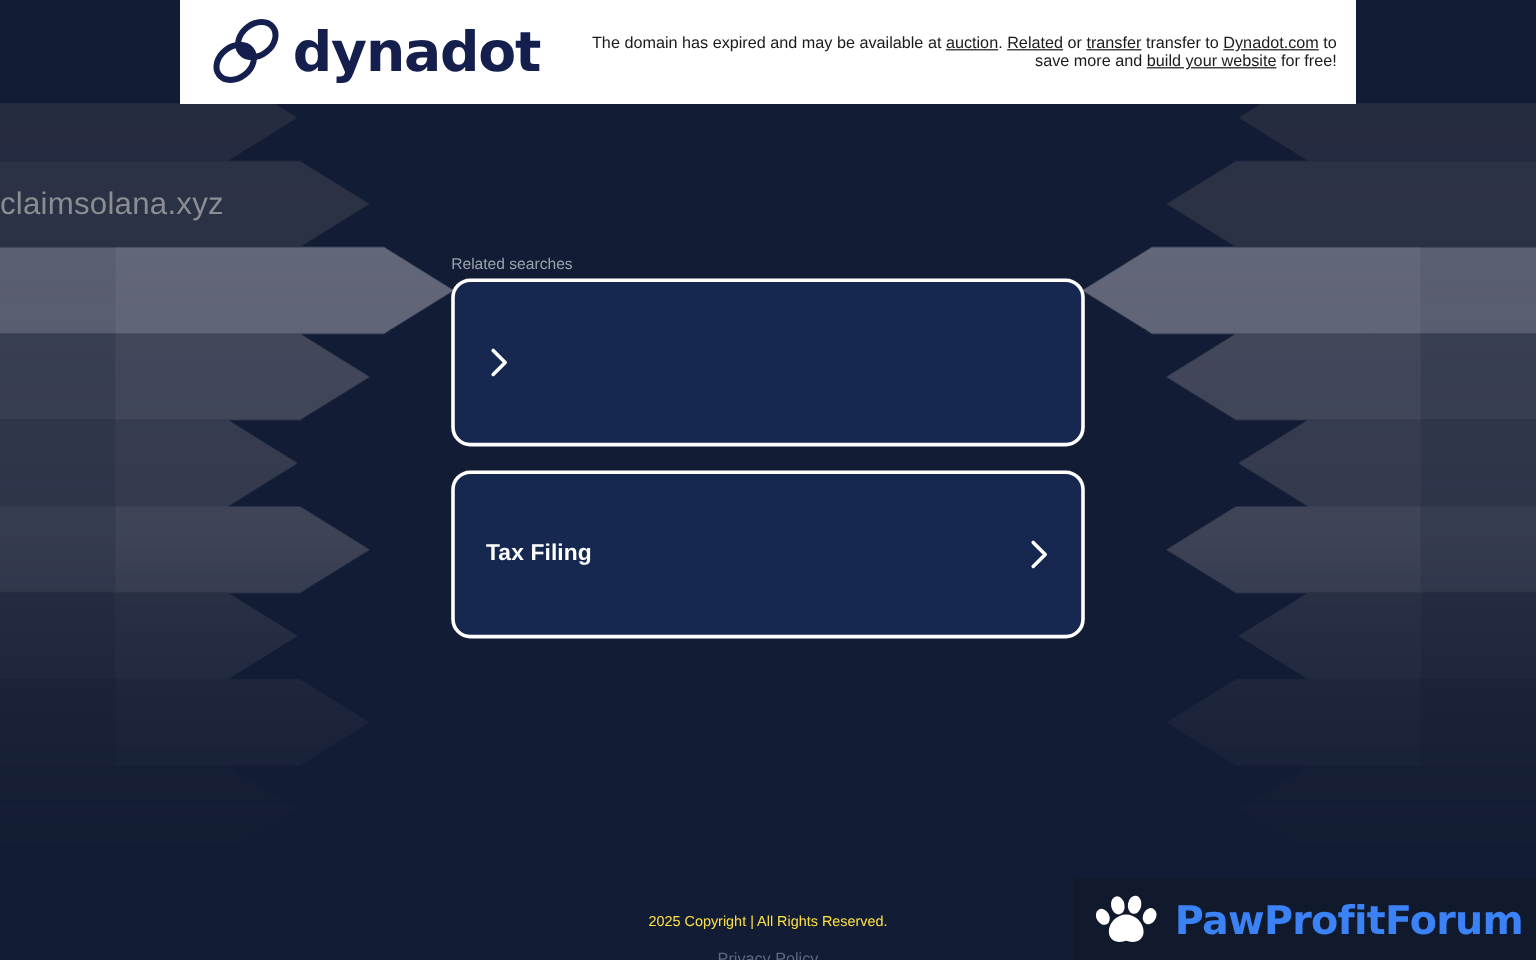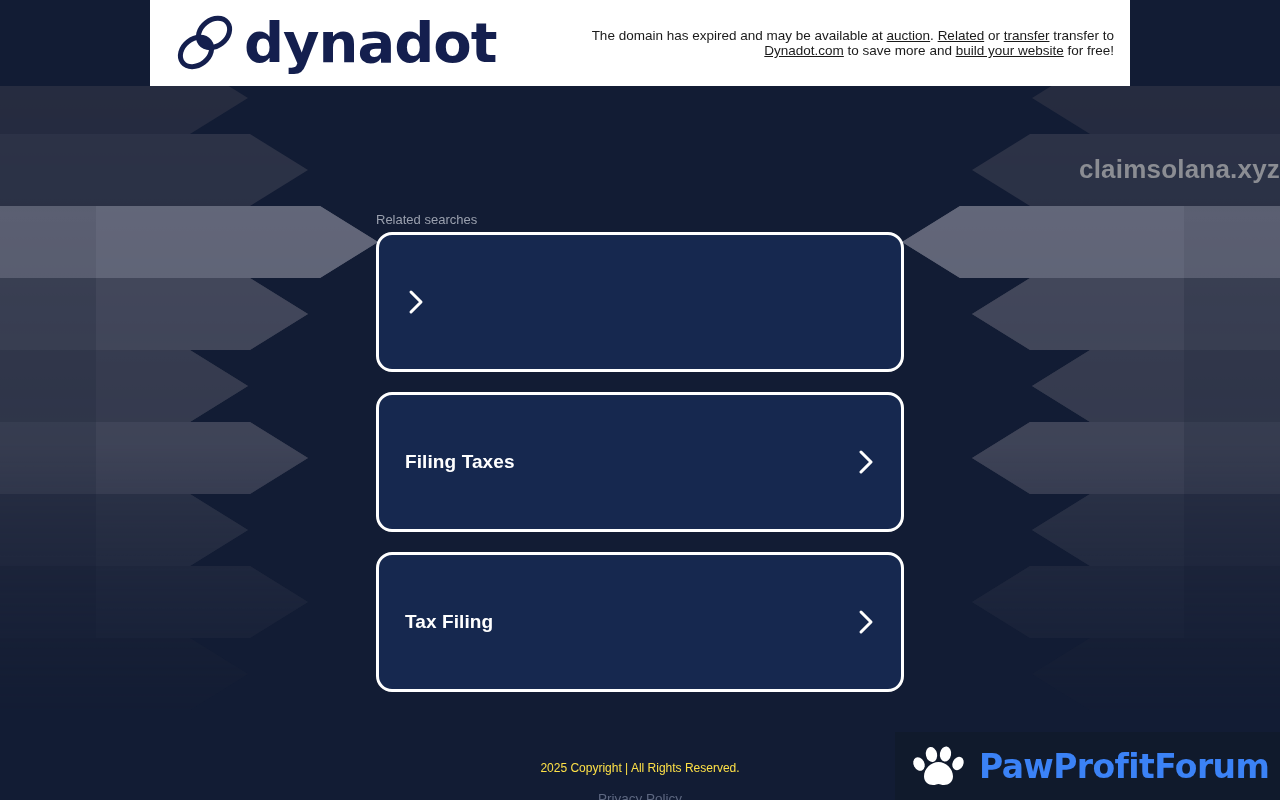--- a/index.html
+++ b/index.html
@@ -16,35 +16,35 @@
 
   
   #dynadot-header {
     position:absolute; left:150px; top:0; width:980px; height:86px;
     background:#ffffff; z-index:5;
     display:flex; align-items:center; padding:0 16px 0 24px;
   }
   #dynadot-logo { display:flex; align-items:center; flex:0 0 auto; }
   #dynadot-logo svg { display:block; }
   #dynadot-wordmark {
-    font-size:56px; font-weight:bold; color:#141f4e;
+    font-size:46px; font-weight:bold; color:#141f4e;
     letter-spacing:-1px; margin-left:8px; line-height:1;
     font-family:"DejaVu Sans", sans-serif;
   }
   #dynadot-message {
     flex:1 1 auto; text-align:right; font-size:13.5px; color:#1a1a1a;
     line-height:15px; padding-left:20px; padding-right:0;
   }
   #dynadot-message a { color:#1a1a1a; }
 
   
   #main { position:relative; z-index:3; width:1280px; }
   #domain-title {
-    position:absolute; top:154px; left:0; width:1280px; text-align:right;
-    font-size:26px; font-weight:bold; color:#8b8d93; letter-spacing:0.2px;
+    position:absolute; top:154px; left:0; width:1280px; text-align:left;
+    font-size:26px; font-weight:normal; color:#8b8d93; letter-spacing:0.2px;
   }
   #related-label {
     position:absolute; top:212px; left:376px;
     font-size:13px; color:#9aa0ae;
   }
 
   #cards { position:absolute; top:232px; left:376px; width:528px; }
   .search-card {
     position:relative;
     width:528px; height:140px;
@@ -170,28 +170,20 @@
     <div id="cards">
 
       <div class="search-card">
         <span class="chevron-icon">
           <svg width="16" height="26" viewBox="0 0 16 26">
             <polyline points="3,3 13,13 3,23" fill="none" stroke="#ffffff" stroke-width="3" stroke-linecap="round" stroke-linejoin="round"></polyline>
           </svg>
         </span>
       </div>
 
-      <div class="search-card">
-        <span class="search-card-label">Filing Taxes</span>
-        <span class="chevron-icon">
-          <svg width="16" height="26" viewBox="0 0 16 26">
-            <polyline points="3,3 13,13 3,23" fill="none" stroke="#ffffff" stroke-width="3" stroke-linecap="round" stroke-linejoin="round"></polyline>
-          </svg>
-        </span>
-      </div>
 
       <div class="search-card">
         <span class="search-card-label">Tax Filing</span>
         <span class="chevron-icon">
           <svg width="16" height="26" viewBox="0 0 16 26">
             <polyline points="3,3 13,13 3,23" fill="none" stroke="#ffffff" stroke-width="3" stroke-linecap="round" stroke-linejoin="round"></polyline>
           </svg>
         </span>
       </div>
 

